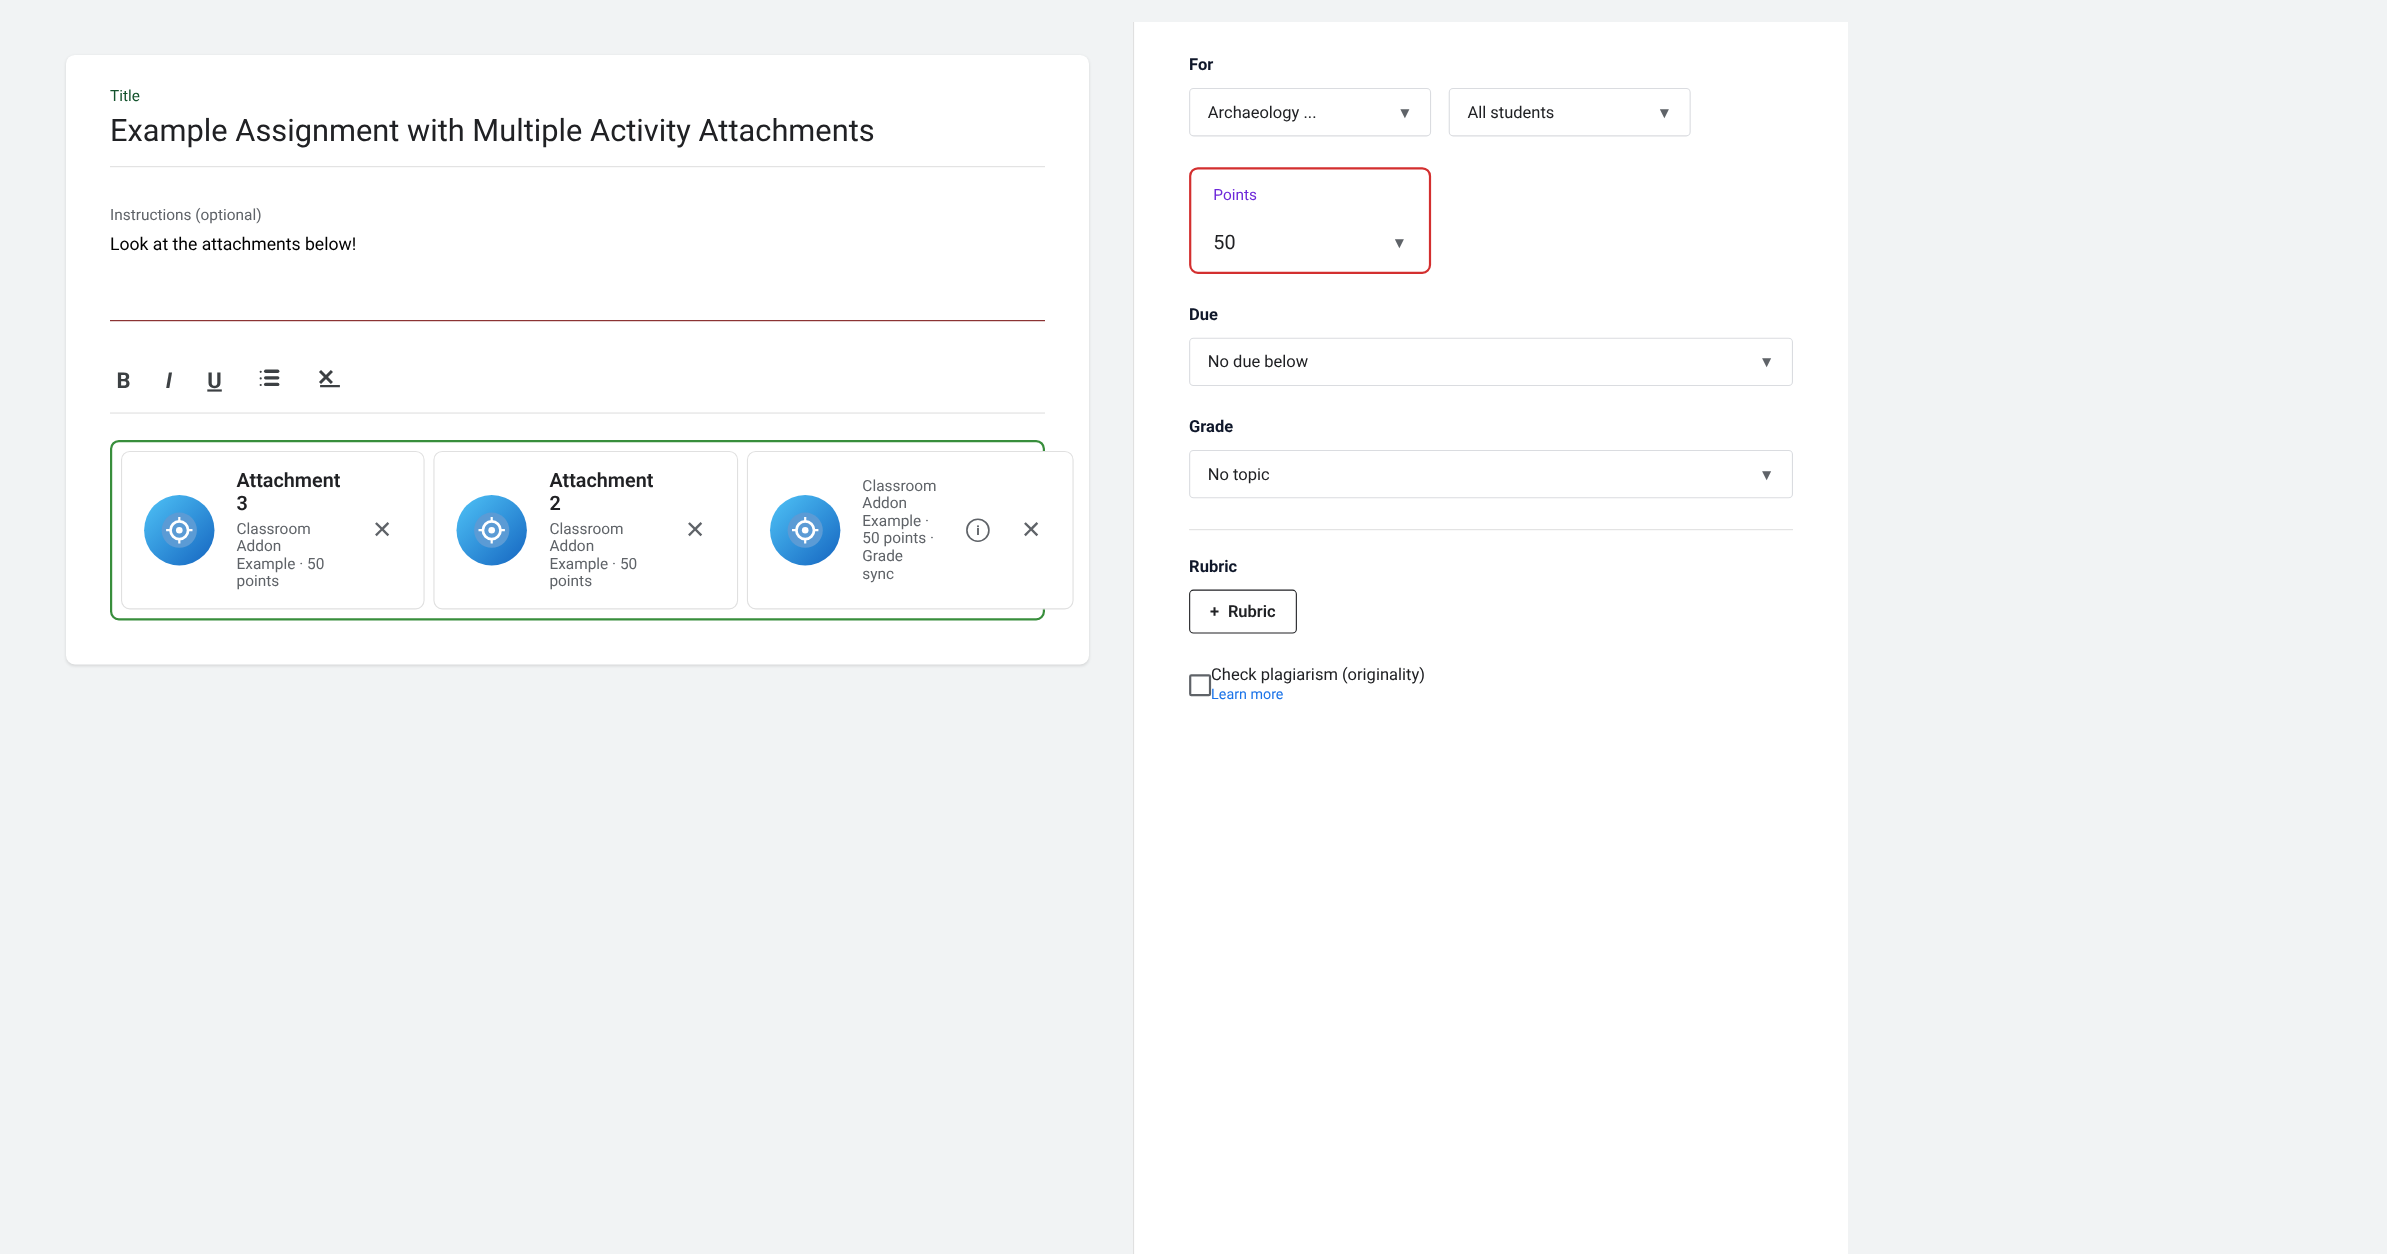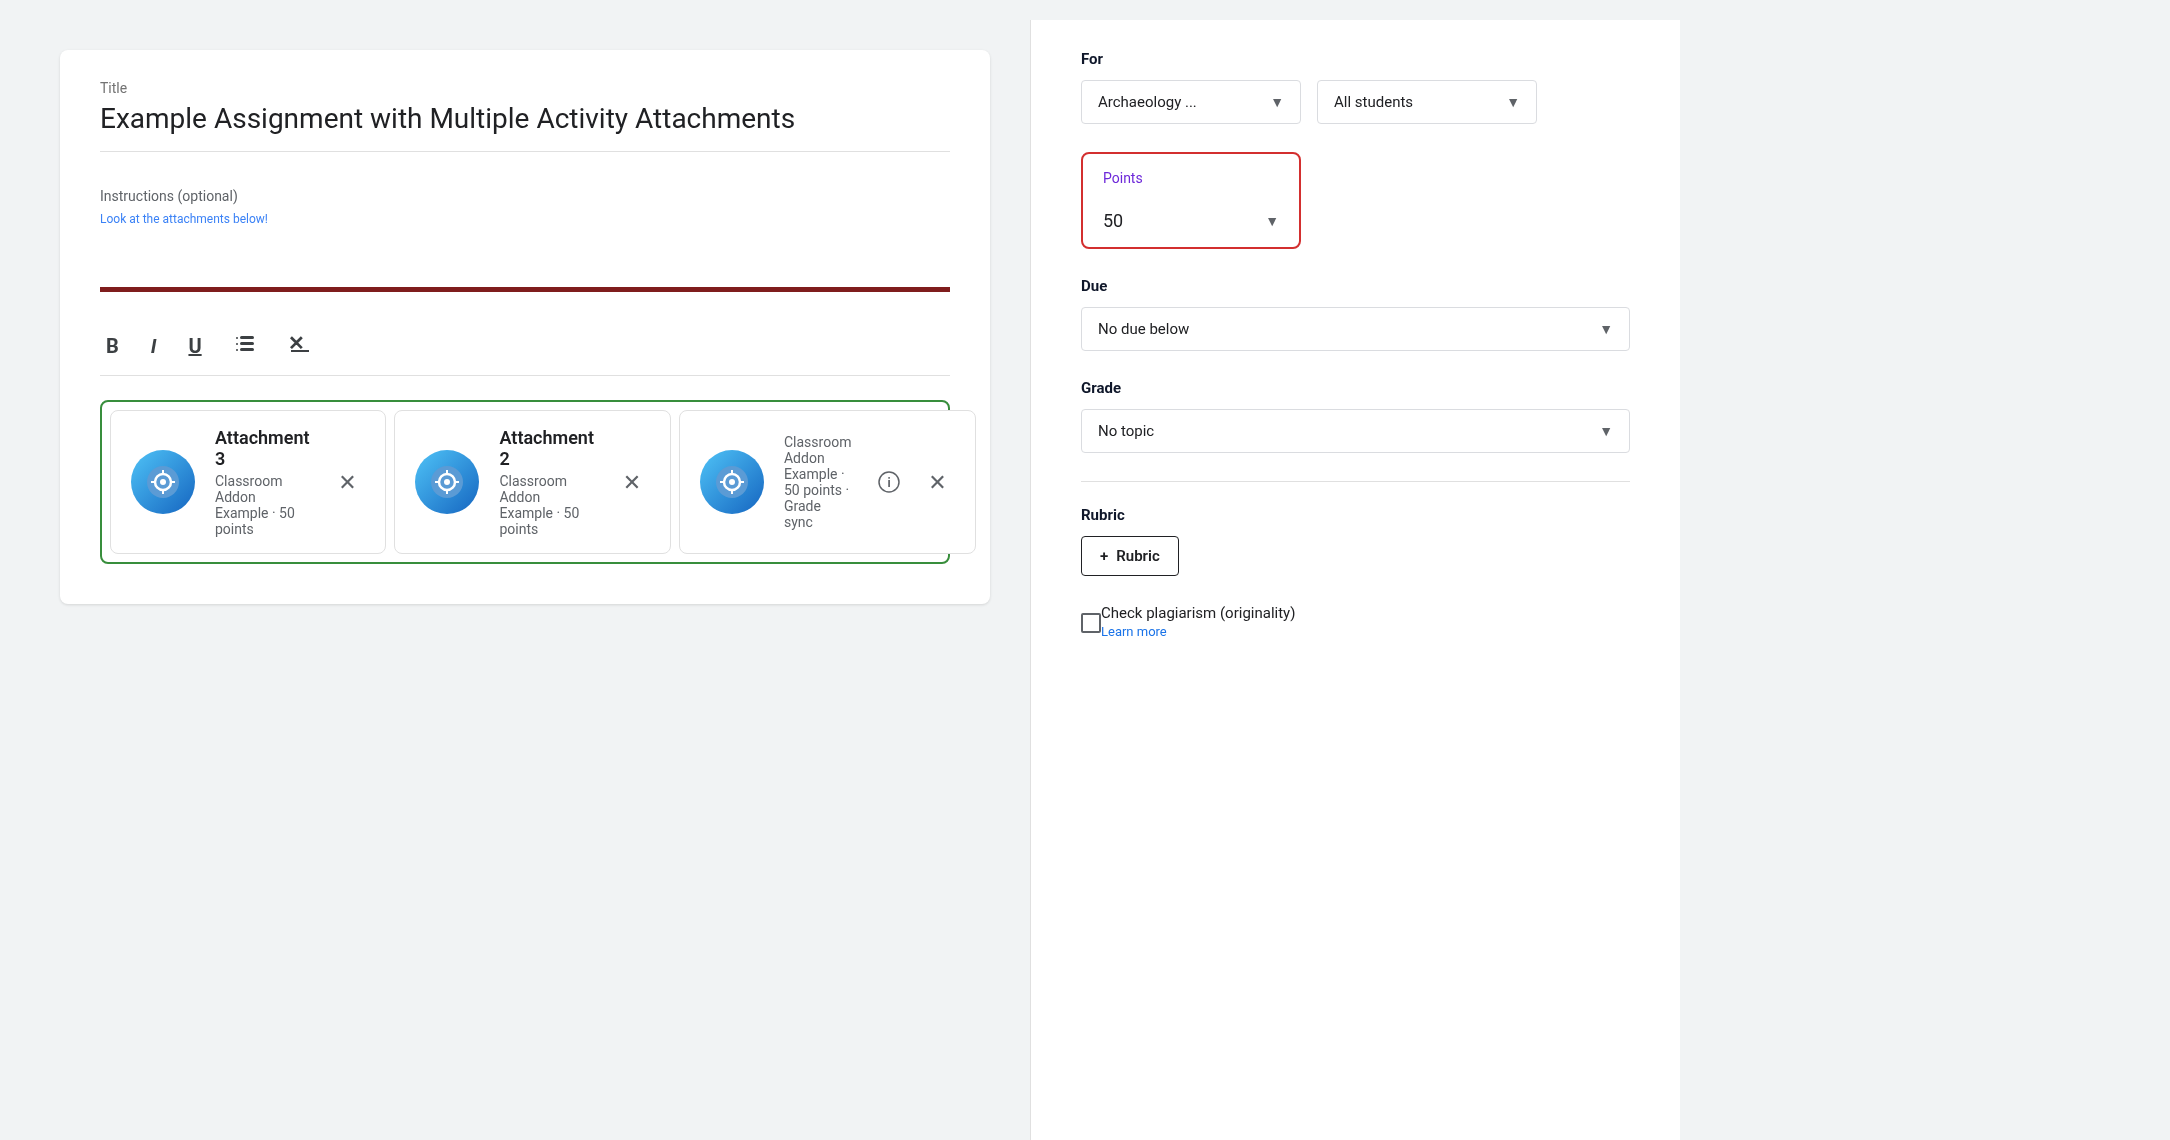--- a/index.html
+++ b/index.html
@@ -41,46 +41,46 @@
     }
 
     .title-section {
       margin-bottom: 20px;
       border-bottom: 1px solid #e0e0e0;
       padding-bottom: 16px;
     }
 
     .field-label {
       font-size: 14px;
-      color: #737373;
+      color: #14532d;
       margin-bottom: 6px;
     }
 
     .title-value {
       font-size: 28px;
       color: #202124;
       font-weight: 400;
     }
 
     .instructions-section {
       padding: 16px 0;
-      border-bottom: 5px solid #7f1d1d;
+      border-bottom: 1px solid #7f1d1d;
       margin-bottom: 24px;
       min-height: 120px;
     }
 
     .instructions-label {
       font-size: 14px;
       color: #5f6368;
       margin-bottom: 8px;
     }
 
     .instructions-text {
-      font-size: 12px;
-      color: #3b82f6;
+      font-size: 16px;
+      color: #000000;
     }
 
     .toolbar {
       display: flex;
       align-items: center;
       gap: 20px;
       padding: 12px 0;
       border-bottom: 1px solid #e0e0e0;
       margin-bottom: 24px;
     }

